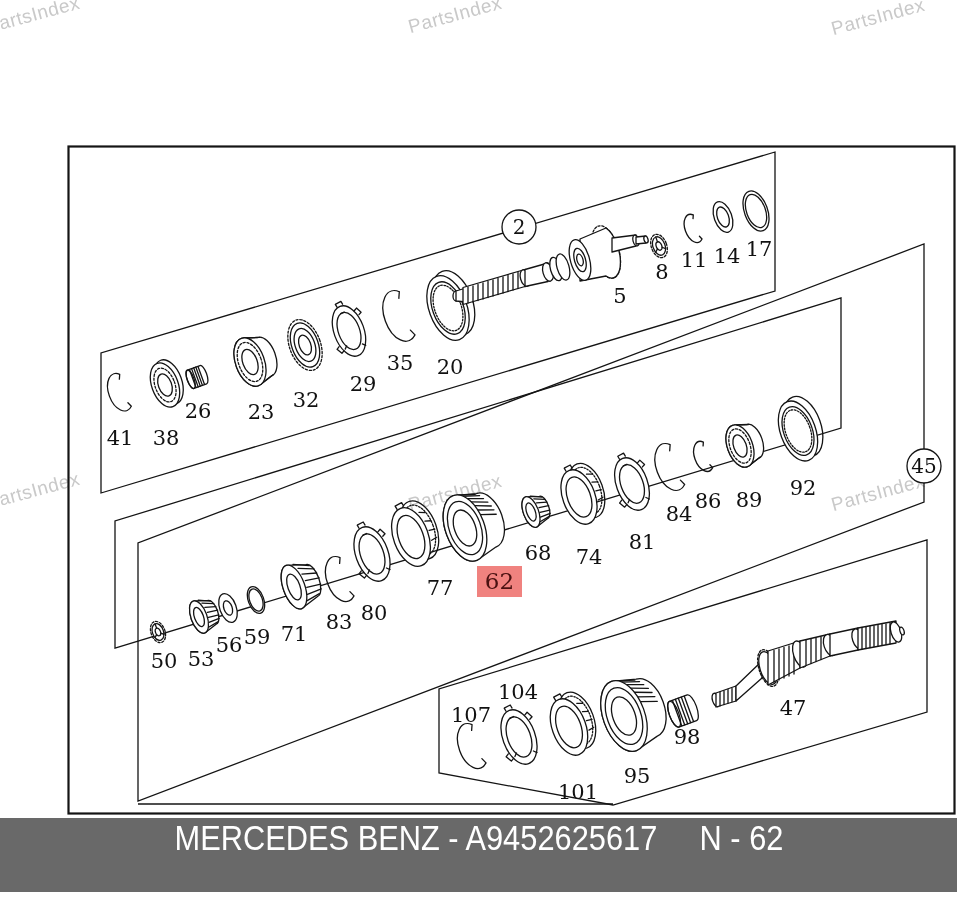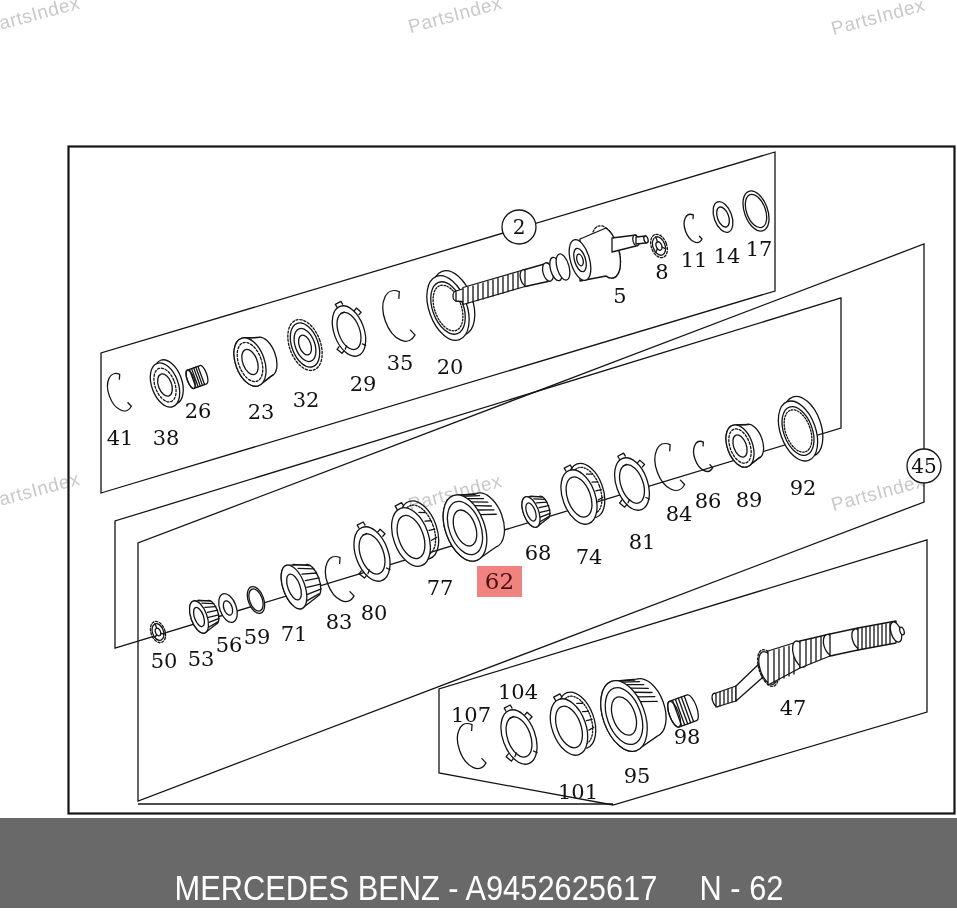--- a/index.html
+++ b/index.html
@@ -17,22 +17,22 @@
       stroke-linecap:round;stroke-linejoin:round;}
   .wh{fill:#fff;}
   .dash{stroke-dasharray:2.2 1.8;}
   .dash2{stroke-dasharray:1.6 1.6;}
   .frame{stroke:var(--line);fill:none;stroke-width:1.3;}
   .outerframe{stroke:var(--line);fill:none;stroke-width:2.2;}
   .plabel{font:21px "DejaVu Serif",serif;fill:#111;text-anchor:middle;}
   .clabel{font:20px "DejaVu Serif",serif;fill:#111;text-anchor:middle;}
   .hlabel{font:23px "DejaVu Serif",serif;fill:var(--highlight-text);text-anchor:middle;}
   .hbox{fill:var(--highlight-bg);}
-  .footer{position:absolute;left:0;top:818px;width:957px;height:90px;
-          background:var(--footer-bg);display:flex;align-items:flex-end;justify-content:center;}
+  .footer{position:absolute;left:0;top:818px;width:957px;height:74px;
+          background:var(--footer-bg);display:flex;align-items:flex-start;justify-content:center;}
   .footer-inner{display:flex;gap:48px;transform:scaleX(.88);color:var(--footer-text);
           font-size:35px;white-space:nowrap;}
 </style>
 </head>
 <body>
 
 <div class="stage">
 
   <div class="wm" style="left:33px;top:15px">PartsIndex</div>
   <div class="wm" style="left:455px;top:15px">PartsIndex</div>

